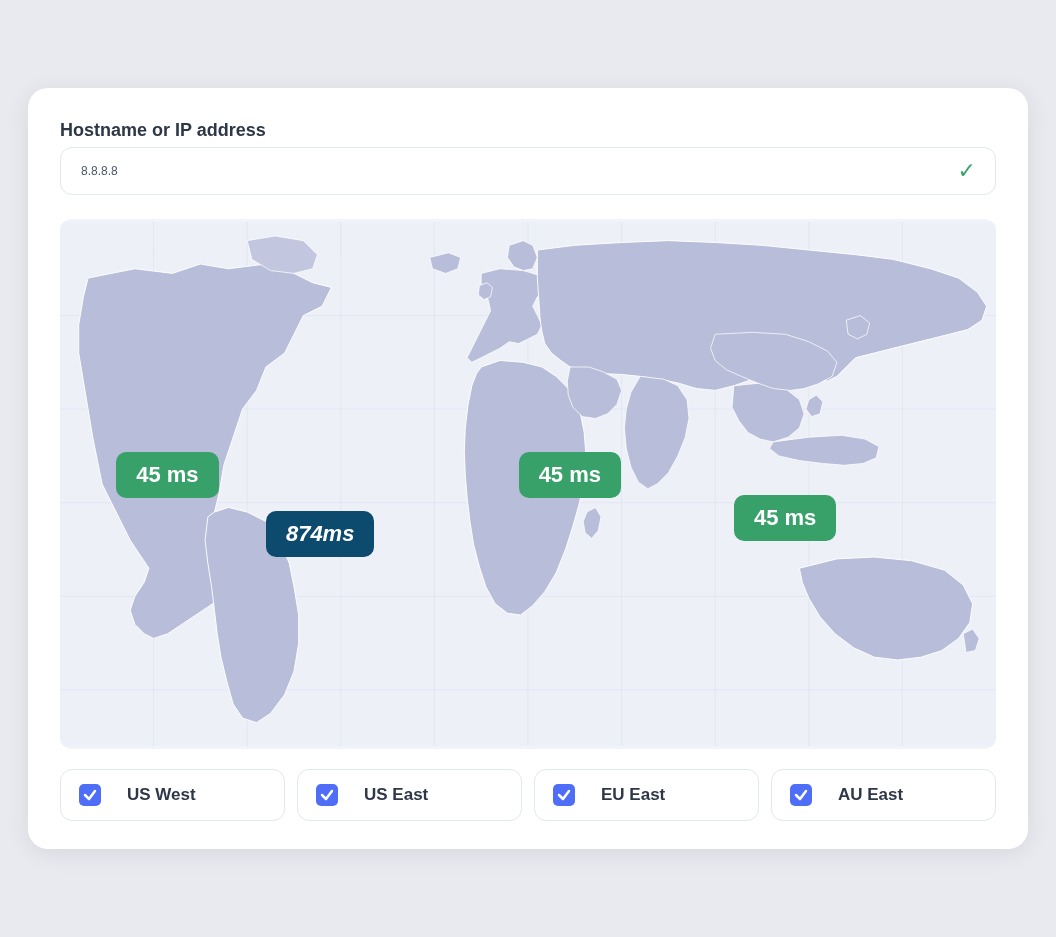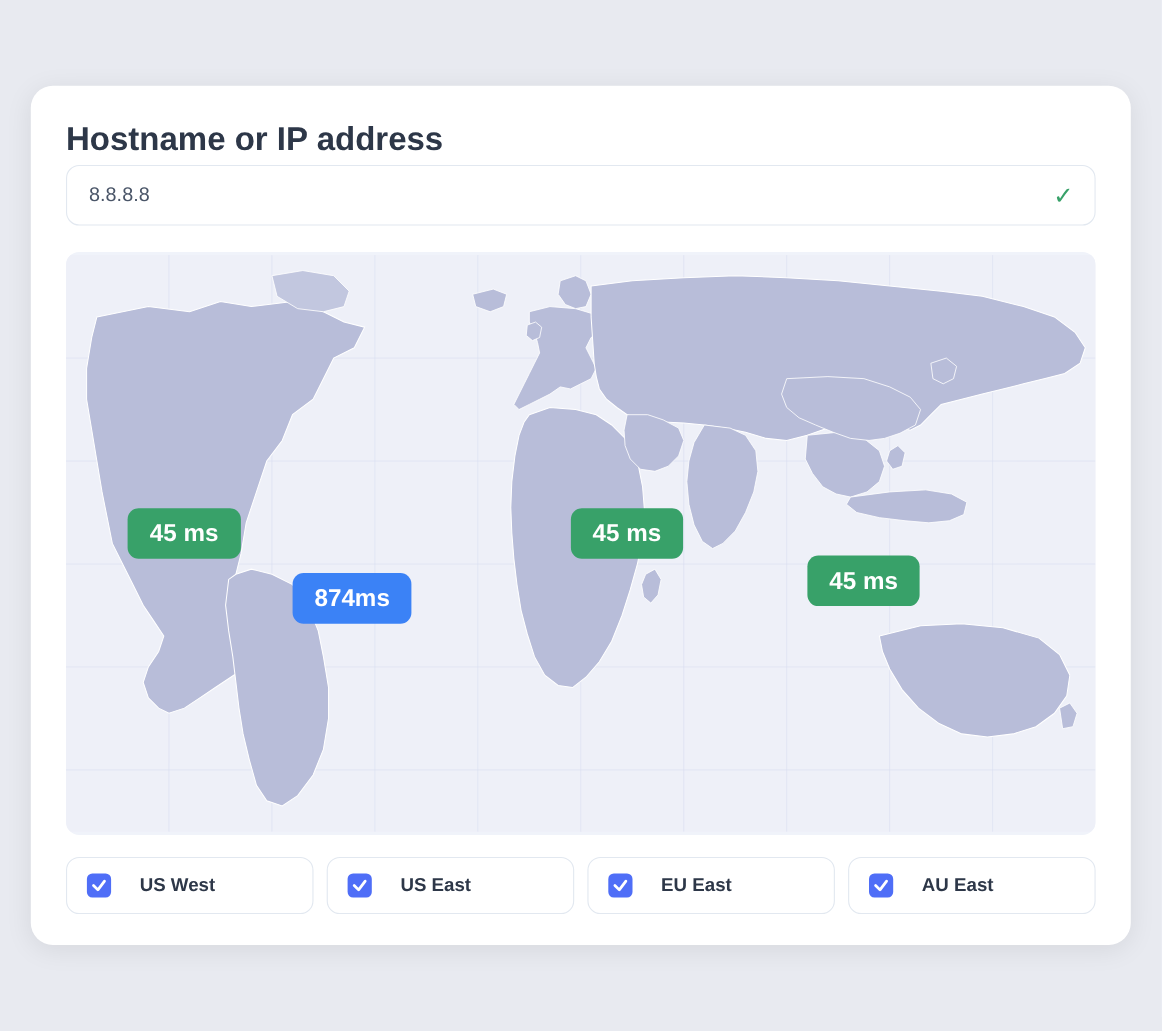--- a/index.html
+++ b/index.html
@@ -17,37 +17,37 @@
       background: #ffffff;
       border-radius: 20px;
       padding: 32px 32px 28px 32px;
       width: 1000px;
       max-width: 100%;
       box-shadow: 0 4px 24px rgba(0,0,0,0.08);
       position: relative;
     }
 
     .title {
-      font-size: 30px;
+      font-size: 18px;
       font-weight: 700;
       color: #2d3748;
       margin-bottom: 6px;
     }
 
     .input-wrapper {
       position: relative;
       margin-bottom: 24px;
     }
 
     .ip-input {
       width: 100%;
       padding: 16px 52px 16px 20px;
       border: 1.5px solid #e2e8f0;
       border-radius: 12px;
-      font-size: 18px;
+      font-size: 12px;
       color: #4a5568;
       outline: none;
       background: #fff;
     }
 
     .check-icon {
       position: absolute;
       right: 20px;
       top: 50%;
       transform: translateY(-50%);
@@ -80,21 +80,21 @@
       border-radius: 10px;
       padding: 10px 20px;
       font-size: 22px;
       font-weight: 700;
       color: white;
       white-space: nowrap;
       z-index: 10;
     }
 
     .ping-green { background: #38a169; }
-    .ping-orange { background: #3b82f6; }
+    .ping-orange { background: #0c4a6e; font-style: italic; }
 
     
     .regions-row {
       display: flex;
       gap: 12px;
       justify-content: space-between;
     }
 
     .region-btn {
       flex: 1;

